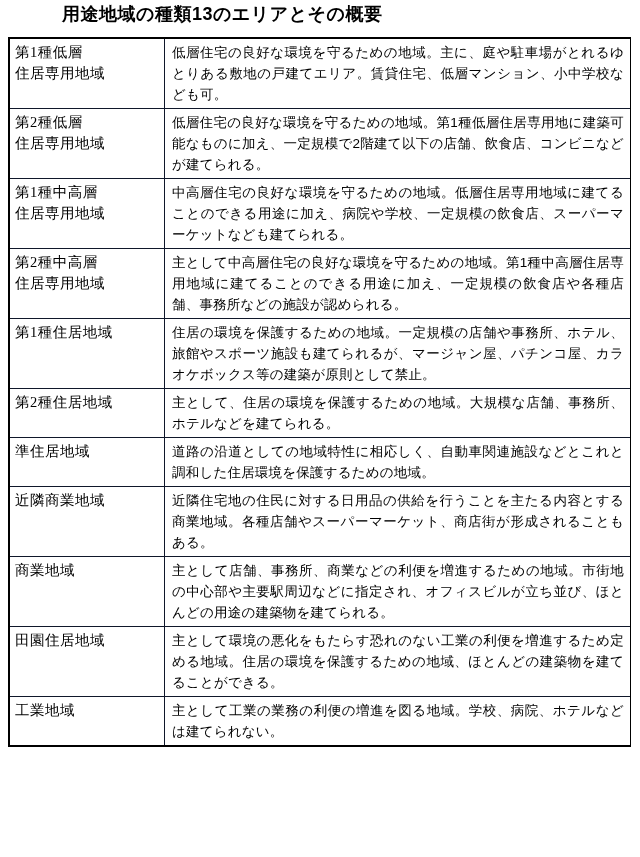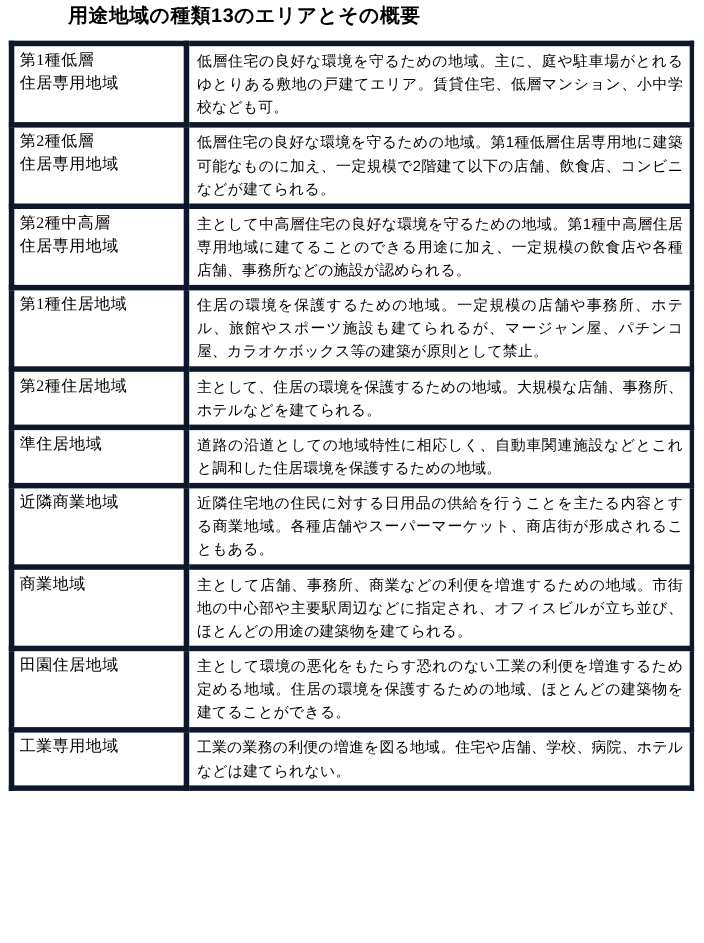--- a/index.html
+++ b/index.html
@@ -27,21 +27,21 @@
   table.zoning-table {
     border-collapse: collapse;
     table-layout: fixed;
     width: 624px;
     margin-left: 8px;
     border: 2px solid #000000;
     background: #ffffff;
   }
   table.zoning-table th,
   table.zoning-table td {
-    border: 5px solid #0f172a;
+    border: 1px solid #0f172a;
     vertical-align: top;
     color: #000000;
   }
   th.zone-name {
     width: 145px;
     font-family: "Liberation Serif", "DejaVu Serif", serif;
     font-weight: normal;
     font-size: 14.5px;
     line-height: 21px;
     text-align: left;
@@ -70,20 +70,25 @@
         <th class="zone-name">第1種低層
 住居専用地域</th>
         <td class="zone-desc">低層住宅の良好な環境を守るための地域。主に、庭や駐車場がとれるゆとりある敷地の戸建てエリア。賃貸住宅、低層マンション、小中学校なども可。</td>
       </tr>
       <tr>
         <th class="zone-name">第2種低層
 住居専用地域</th>
         <td class="zone-desc">低層住宅の良好な環境を守るための地域。第1種低層住居専用地に建築可能なものに加え、一定規模で2階建て以下の店舗、飲食店、コンビニなどが建てられる。</td>
       </tr>
       <tr>
+        <th class="zone-name">第1種中高層
+住居専用地域</th>
+        <td class="zone-desc">中高層住宅の良好な環境を守るための地域。低層住居専用地域に建てることのできる用途に加え、病院や学校、一定規模の飲食店、スーパーマーケットなども建てられる。</td>
+      </tr>
+      <tr>
         <th class="zone-name">第2種中高層
 住居専用地域</th>
         <td class="zone-desc">主として中高層住宅の良好な環境を守るための地域。第1種中高層住居専用地域に建てることのできる用途に加え、一定規模の飲食店や各種店舗、事務所などの施設が認められる。</td>
       </tr>
       <tr>
         <th class="zone-name">第1種住居地域</th>
         <td class="zone-desc">住居の環境を保護するための地域。一定規模の店舗や事務所、ホテル、旅館やスポーツ施設も建てられるが、マージャン屋、パチンコ屋、カラオケボックス等の建築が原則として禁止。</td>
       </tr>
       <tr>
         <th class="zone-name">第2種住居地域</th>
@@ -99,18 +104,18 @@
       </tr>
       <tr>
         <th class="zone-name">商業地域</th>
         <td class="zone-desc">主として店舗、事務所、商業などの利便を増進するための地域。市街地の中心部や主要駅周辺などに指定され、オフィスビルが立ち並び、ほとんどの用途の建築物を建てられる。</td>
       </tr>
       <tr>
         <th class="zone-name">田園住居地域</th>
         <td class="zone-desc">主として環境の悪化をもたらす恐れのない工業の利便を増進するため定める地域。住居の環境を保護するための地域、ほとんどの建築物を建てることができる。</td>
       </tr>
       <tr>
-        <th class="zone-name">工業専用地域</th>
-        <td class="zone-desc">工業の業務の利便の増進を図る地域。住宅や店舗、学校、病院、ホテルなどは建てられない。</td>
+        <th class="zone-name">工業地域</th>
+        <td class="zone-desc">主として工業の業務の利便の増進を図る地域。学校、病院、ホテルなどは建てられない。</td>
       </tr>
     </tbody>
   </table>
 </div>
 
 </body></html>

